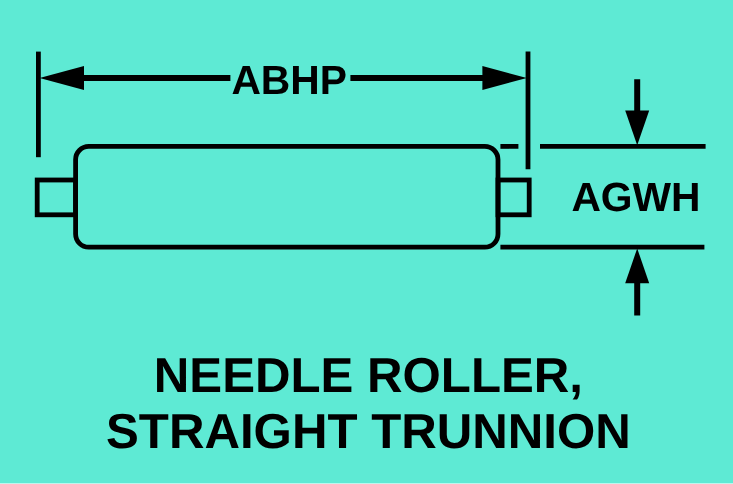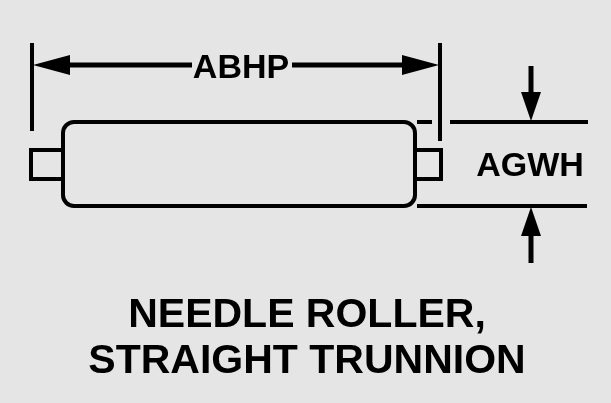--- a/index.html
+++ b/index.html
@@ -4,21 +4,21 @@
 <style>
   html, body {
     margin: 0;
     padding: 0;
     background: #ffffff;
   }
   #stage {
     position: relative;
     width: 611px;
     height: 403px;
-    background: #e5e5e5;
+    background: #5eead4;
     overflow: hidden;
     font-family: "Liberation Sans", sans-serif;
   }
   #diagram-svg {
     position: absolute;
     left: 0;
     top: 0;
     width: 611px;
     height: 403px;
     display: block;

